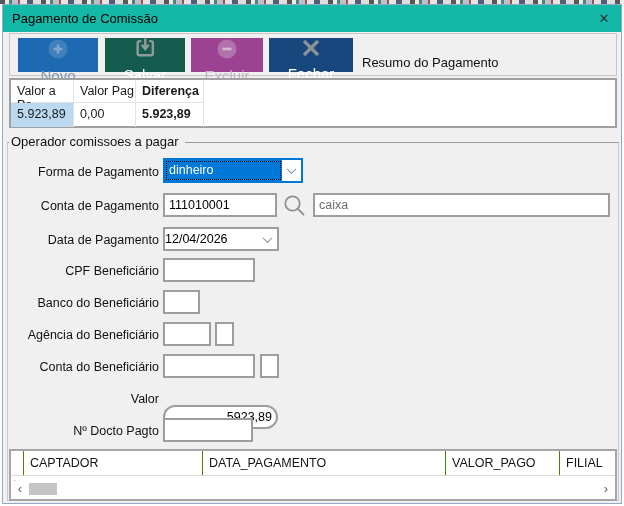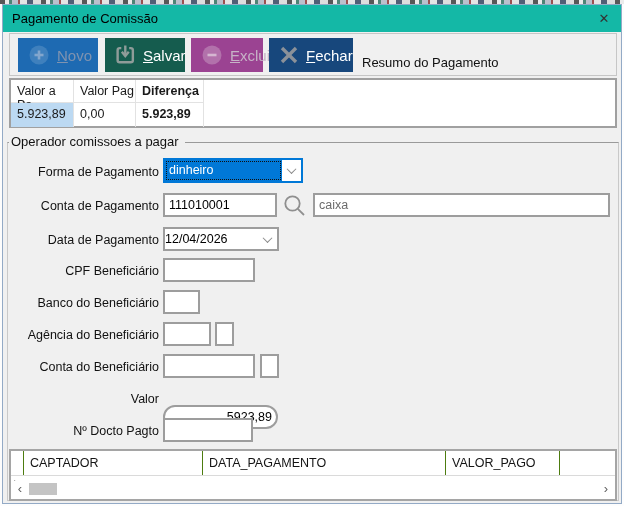--- a/index.html
+++ b/index.html
@@ -15,21 +15,21 @@
 
   .titlebar { position:absolute; left:0; top:0; width:100%; height:27px; background:#14b8a6; }
   .title { position:absolute; left:9px; top:6px; font-size:13px; color:#000; }
   .close-btn { position:absolute; right:6px; top:3px; width:22px; height:20px;
     display:flex; align-items:center; justify-content:center;
     font-size:13px; color:#333; cursor:default; }
 
   .toolbar { position:absolute; left:6px; top:28px; width:608px; height:43px;
     border:1px solid #c6c6c6; background:#f0f0f0; }
   .tbtn { position:absolute; top:4px; height:34px; display:flex; align-items:center;
-    gap:7px; padding:0 10px; border:none; font-family:inherit; font-size:15px; cursor:default; }
+    gap:7px; padding:0 10px; border:none; font-family:inherit; font-size:15px; cursor:default;flex-direction:column; }
   .tbtn svg { flex:0 0 auto; }
   .u { text-decoration:underline; }
   .btn-new    { left:8px;  width:80px; }
   .btn-save   { left:95px; width:80px; }
   .btn-delete { left:181px;width:72px; }
   .btn-close  { left:259px;width:84px; }
   .btn-new  span { color:#7f93b0; }
   .btn-save span, .btn-close span { color:#ffffff; }
   .btn-delete span { color:#c6b2c6; }
   .summary-label { position:absolute; left:352px; top:21px; font-size:13px; color:#111; }
@@ -196,20 +196,21 @@
 
   <div class="flabel" style="left:6px; top:419px;">Nº Docto Pagto</div>
   <input class="tinput" style="left: 160px; top: 413px; width: 90px;" value="">
 
   <div class="grid">
     <div class="grid-header">
       <div class="gh ind"></div>
       <div class="gh g0">CAPTADOR</div>
       <div class="gh g1">DATA_PAGAMENTO</div>
       <div class="gh g2">VALOR_PAGO</div>
+      <div class="gh g3">FILIAL</div>
     </div>
     <div class="newrow-mark"></div>
     <div class="hscroll">
       <div class="scroll-arrow" style="margin-right:auto;">‹</div>
       <div class="scroll-thumb"></div>
       <div class="scroll-arrow">›</div>
     </div>
   </div>
 
 </div>

